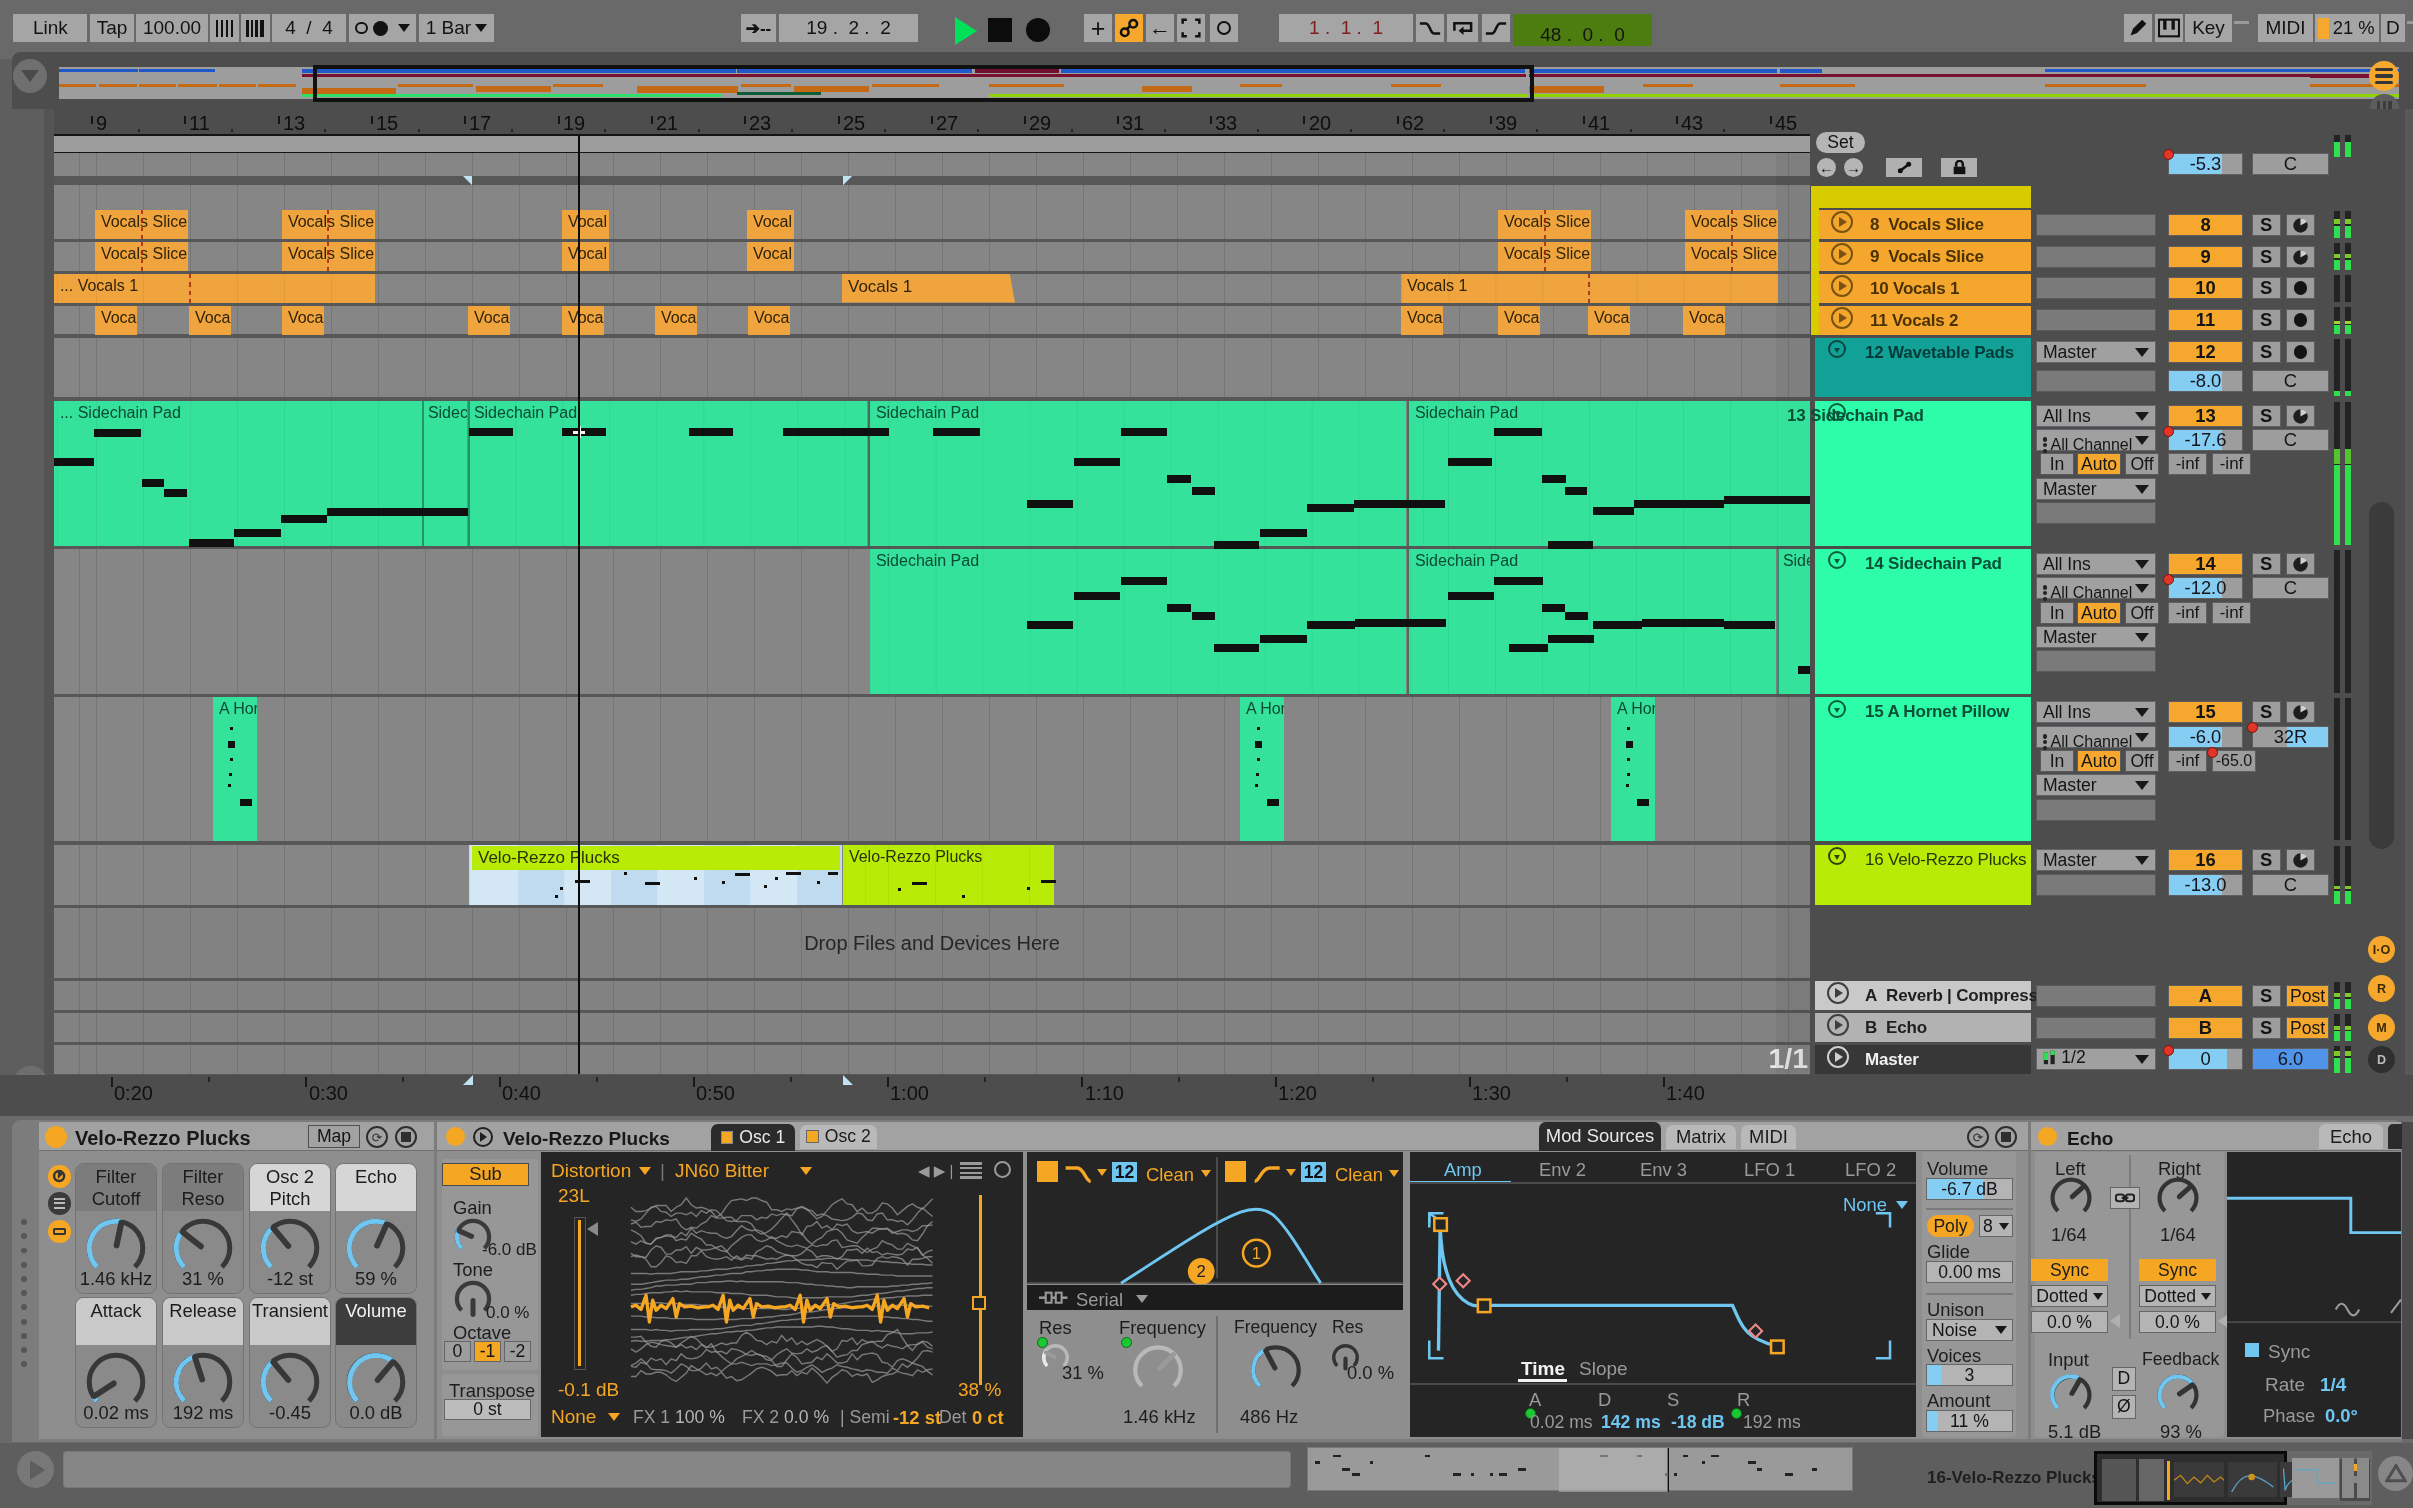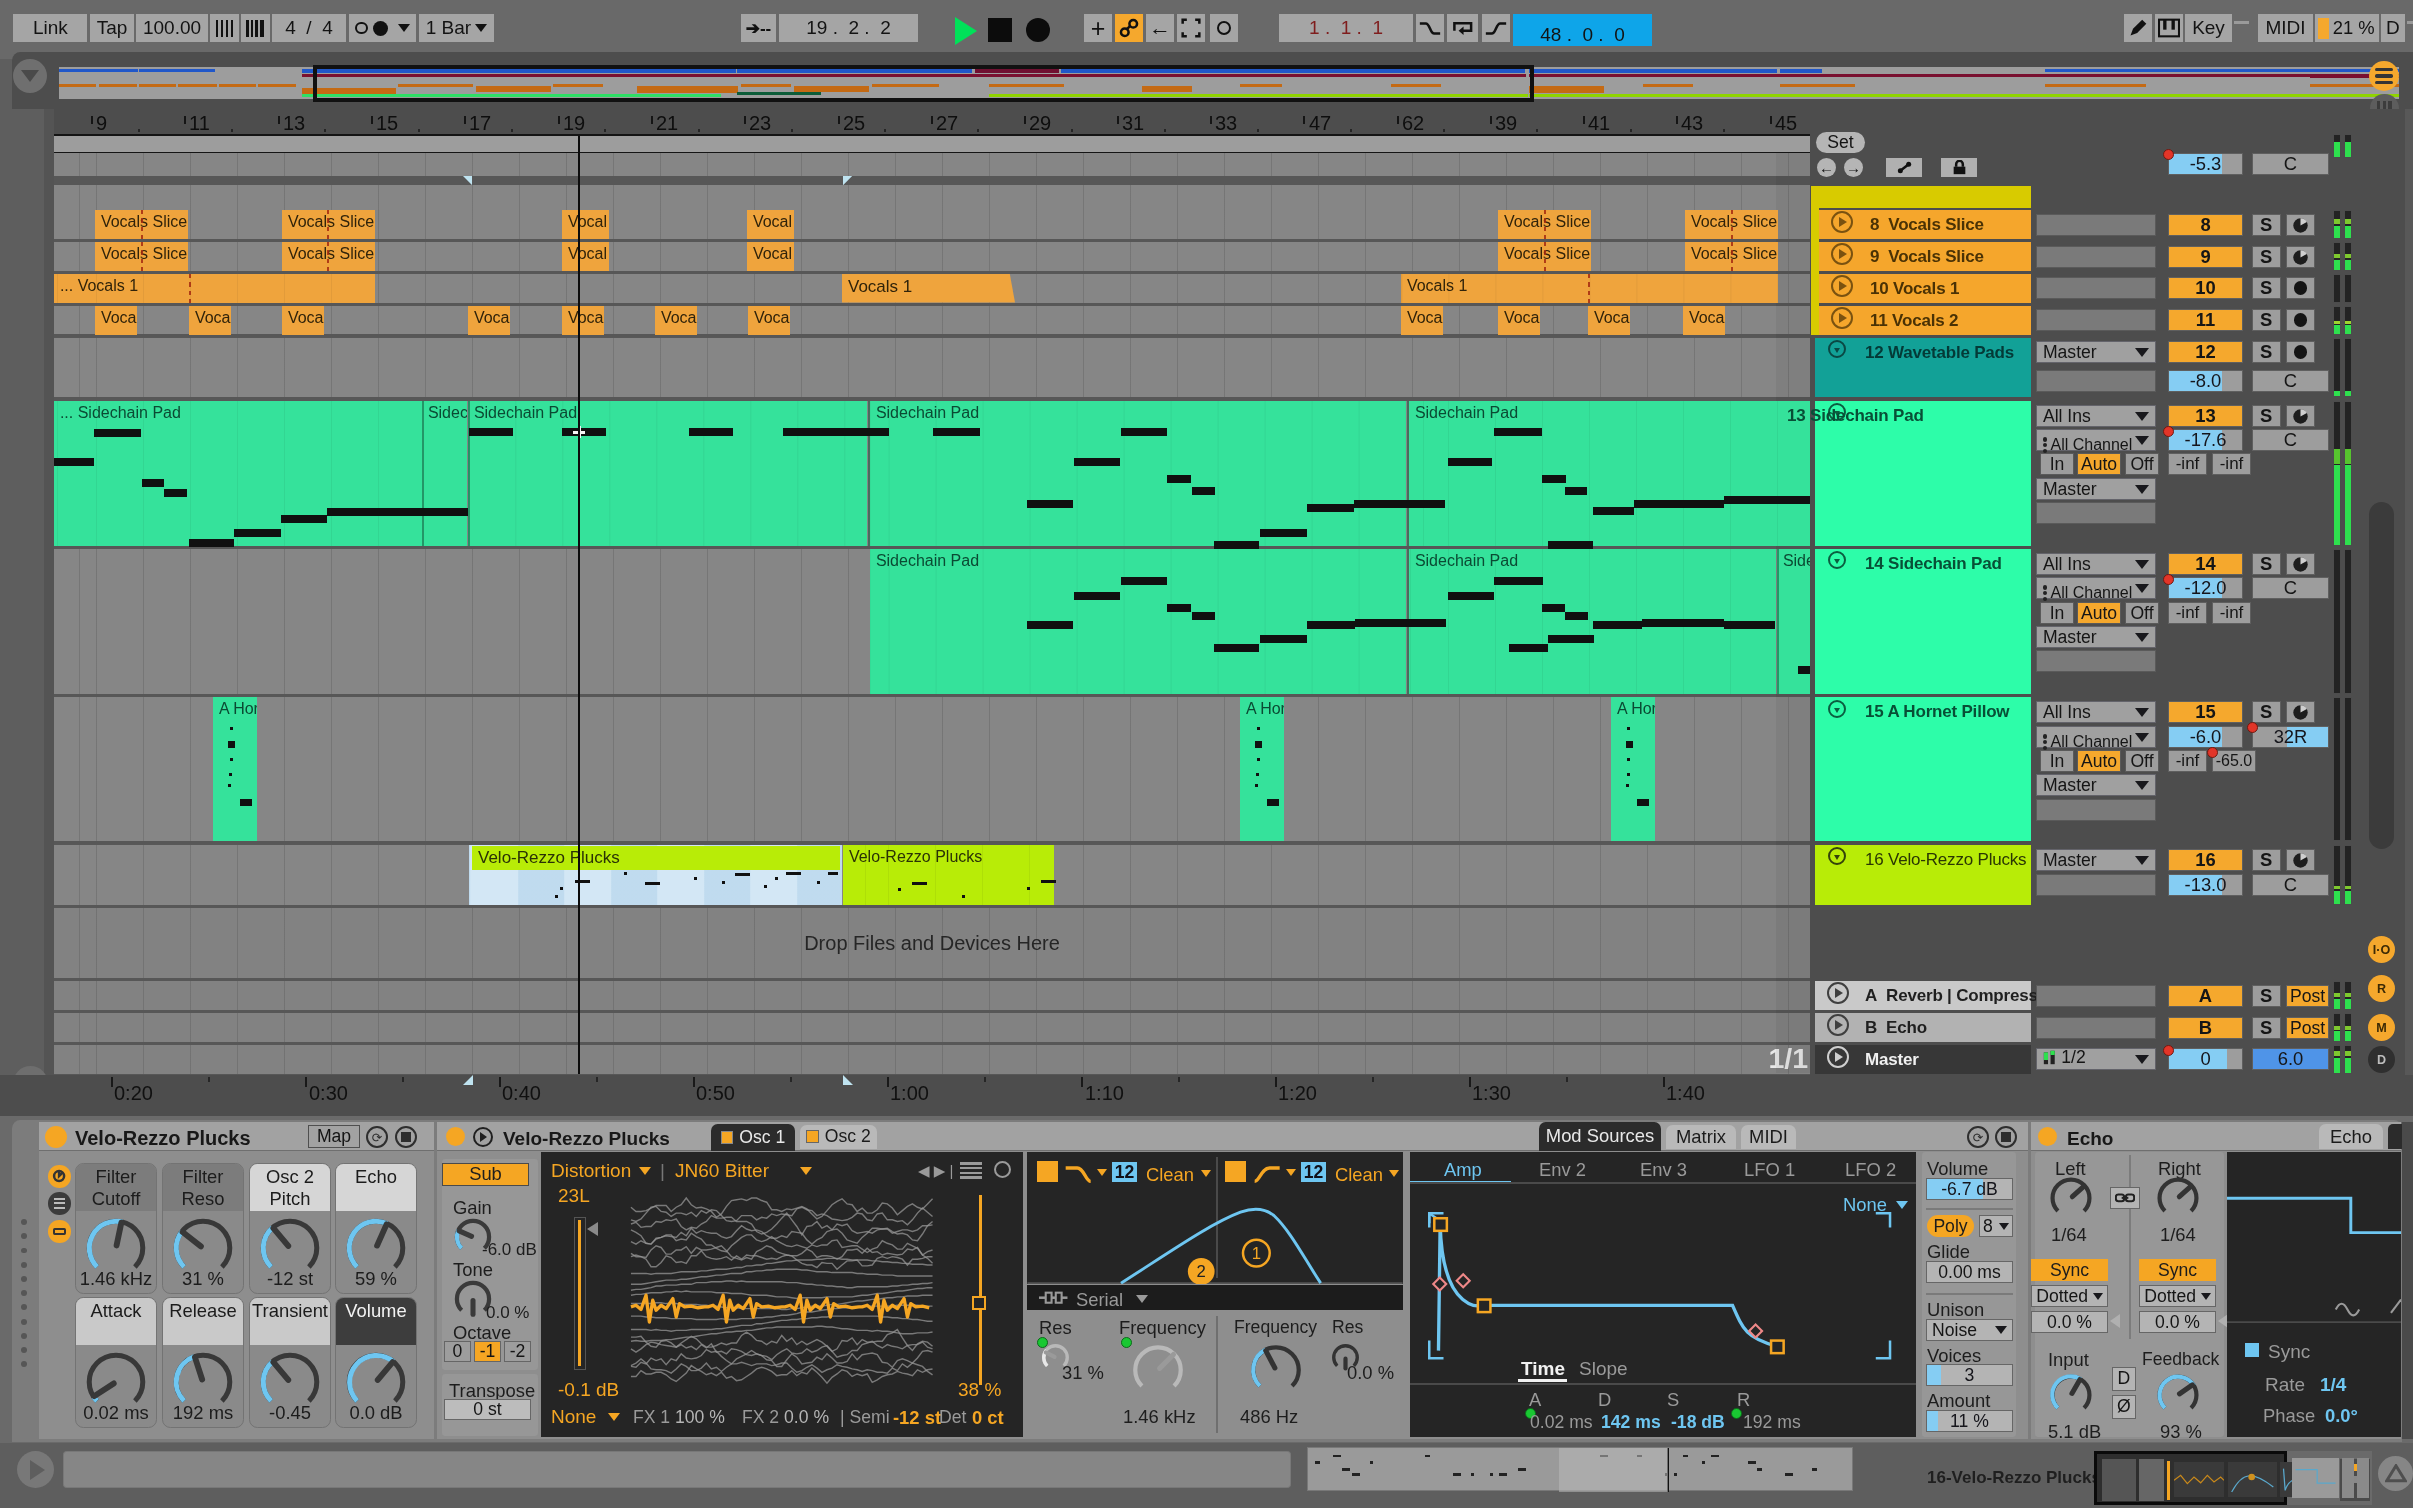--- a/index.html
+++ b/index.html
@@ -77,21 +77,21 @@
     <svg width="23.5" height="18.4" viewBox="0 0 28 22">
       <path d="M4 14 V5 H24 V14 H12" fill="none" stroke="#111" stroke-width="3"></path>
       <path d="M15 9 L9 14 L15 19 Z" fill="#111"></path>
     </svg>
   </div>
 <div style="position:absolute;left:1482px;top:14.2px;width:28px;height:28px;background:#a5a5a5;display:flex;align-items:center;justify-content:center;">
     <svg width="22" height="17" viewBox="0 0 26 20">
       <path d="M1 16 H8 C13 16 13 4 18 4 H25" fill="none" stroke="#111" stroke-width="3"></path>
     </svg>
   </div>
-<div style="position:absolute;left:1513px;top:14.2px;width:139px;height:41px;background:#0ea5e9;color:#131313;font-size:19px;display:flex;align-items:center;justify-content:center;">48&nbsp;.&nbsp;&nbsp;0&nbsp;.&nbsp;&nbsp;0</div>
+<div style="position:absolute;left:1513px;top:14.2px;width:139px;height:41px;background:#4d7c0f;color:#131313;font-size:19px;display:flex;align-items:center;justify-content:center;">48&nbsp;.&nbsp;&nbsp;0&nbsp;.&nbsp;&nbsp;0</div>
 <div style="position:absolute;left:2124px;top:14.2px;width:28px;height:28px;background:#a5a5a5;display:flex;align-items:center;justify-content:center;">
     <svg width="20" height="20" viewBox="0 0 24 24">
       <path d="M3 21 L6 13 L17 2 L22 7 L11 18 Z" fill="#111"></path>
     </svg>
   </div>
 <div style="position:absolute;left:2155px;top:14.2px;width:28px;height:28px;background:#a5a5a5;display:flex;align-items:center;justify-content:center;">
     <svg width="22" height="20" viewBox="0 0 26 24">
       <rect x="1" y="2" width="24" height="20" fill="none" stroke="#111" stroke-width="2.5"></rect>
       <rect x="6" y="2" width="4" height="12" fill="#111"></rect>
       <rect x="16" y="2" width="4" height="12" fill="#111"></rect>
@@ -205,21 +205,21 @@
     <i style="position:absolute;left:923px;top:20px;width:1.7px;height:3.4px;background:#252525;"></i>
     <span style="position:absolute;left:975px;top:2.5px;color:#0e0e0e;font-size:20px;">29</span>
     <i style="position:absolute;left:970px;top:6.7px;width:1.7px;height:8.4px;background:#151515;"></i>
     <i style="position:absolute;left:1017px;top:20px;width:1.7px;height:3.4px;background:#252525;"></i>
     <span style="position:absolute;left:1068px;top:2.5px;color:#0e0e0e;font-size:20px;">31</span>
     <i style="position:absolute;left:1063px;top:6.7px;width:1.7px;height:8.4px;background:#151515;"></i>
     <i style="position:absolute;left:1110px;top:20px;width:1.7px;height:3.4px;background:#252525;"></i>
     <span style="position:absolute;left:1161px;top:2.5px;color:#0e0e0e;font-size:20px;">33</span>
     <i style="position:absolute;left:1156px;top:6.7px;width:1.7px;height:8.4px;background:#151515;"></i>
     <i style="position:absolute;left:1203px;top:20px;width:1.7px;height:3.4px;background:#252525;"></i>
-    <span style="position:absolute;left:1255px;top:2.5px;color:#0e0e0e;font-size:20px;">47</span>
+    <span style="position:absolute;left:1255px;top:2.5px;color:#0e0e0e;font-size:20px;">20</span>
     <i style="position:absolute;left:1249px;top:6.7px;width:1.7px;height:8.4px;background:#151515;"></i>
     <i style="position:absolute;left:1296px;top:20px;width:1.7px;height:3.4px;background:#252525;"></i>
     <span style="position:absolute;left:1348px;top:2.5px;color:#0e0e0e;font-size:20px;">62</span>
     <i style="position:absolute;left:1343px;top:6.7px;width:1.7px;height:8.4px;background:#151515;"></i>
     <i style="position:absolute;left:1389px;top:20px;width:1.7px;height:3.4px;background:#252525;"></i>
     <span style="position:absolute;left:1441px;top:2.5px;color:#0e0e0e;font-size:20px;">39</span>
     <i style="position:absolute;left:1436px;top:6.7px;width:1.7px;height:8.4px;background:#151515;"></i>
     <i style="position:absolute;left:1482px;top:20px;width:1.7px;height:3.4px;background:#252525;"></i>
     <span style="position:absolute;left:1534px;top:2.5px;color:#0e0e0e;font-size:20px;">41</span>
     <i style="position:absolute;left:1529px;top:6.7px;width:1.7px;height:8.4px;background:#151515;"></i>

